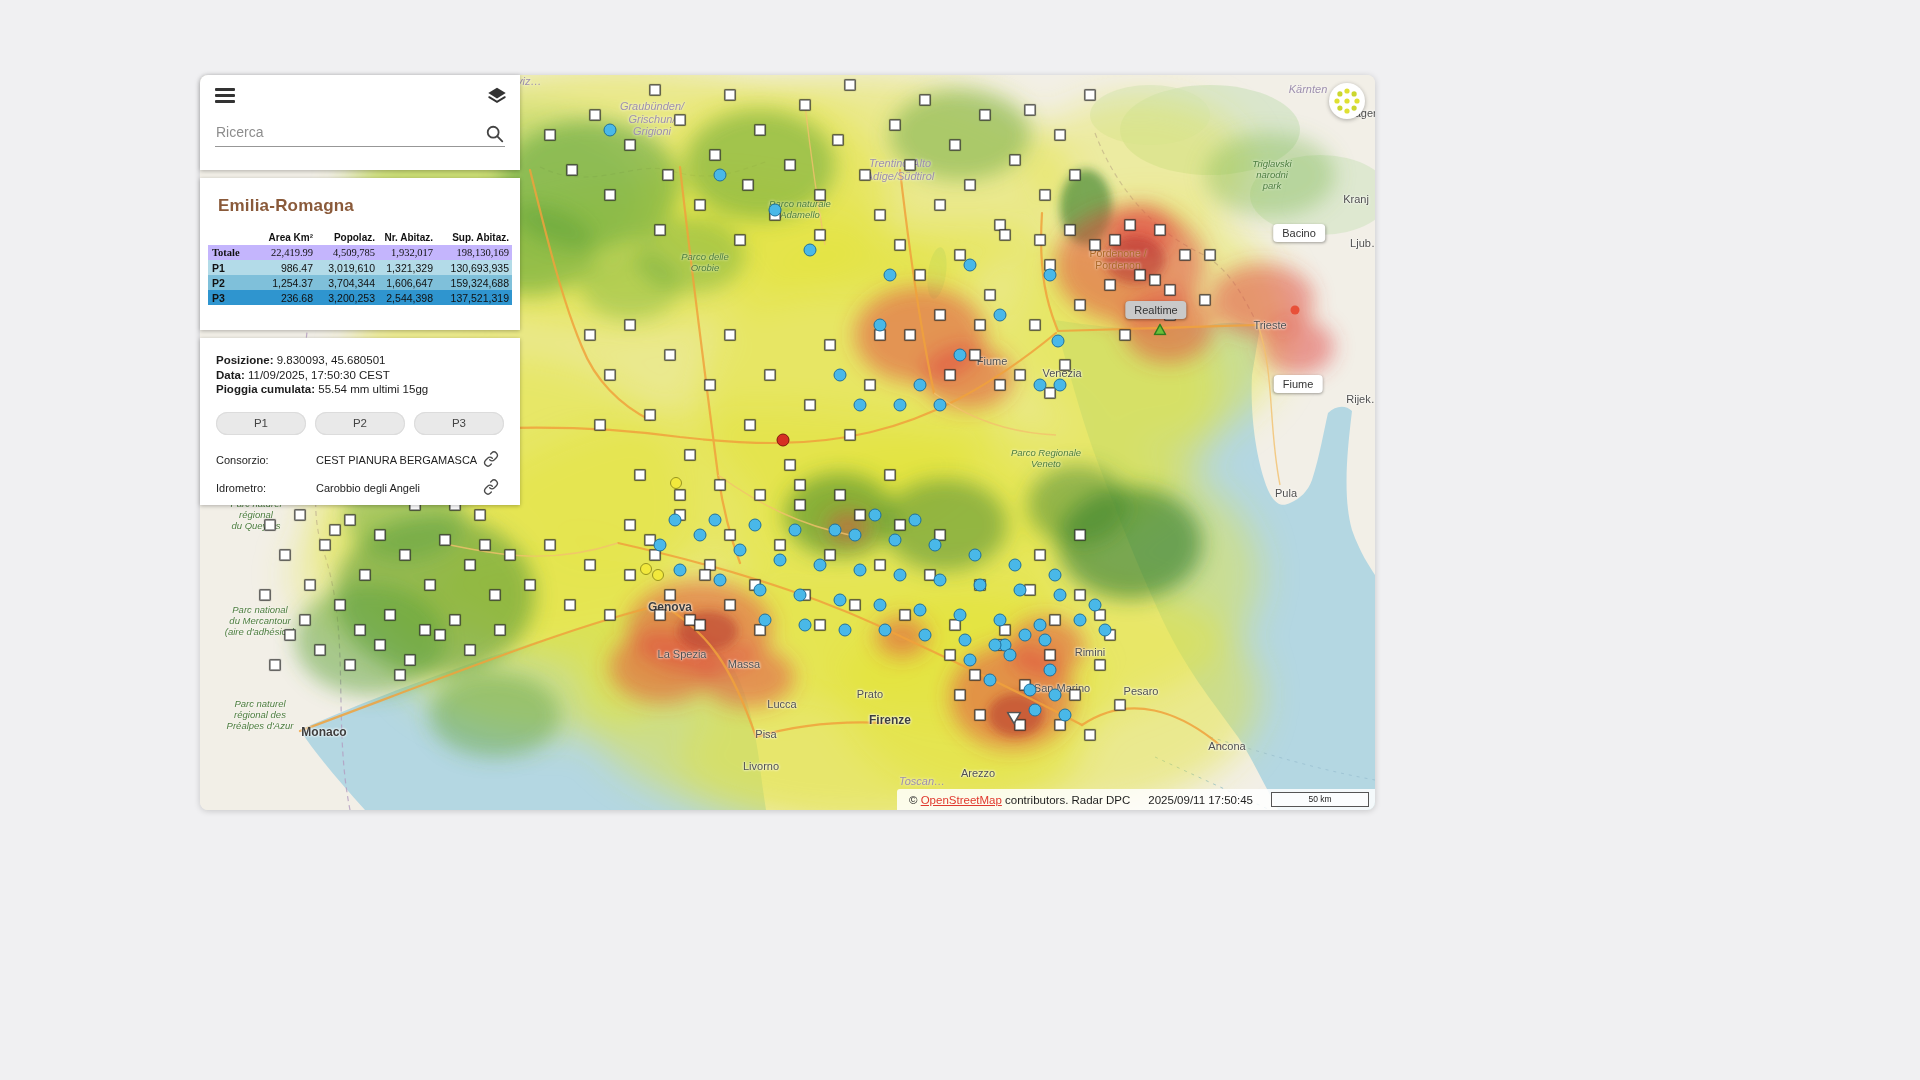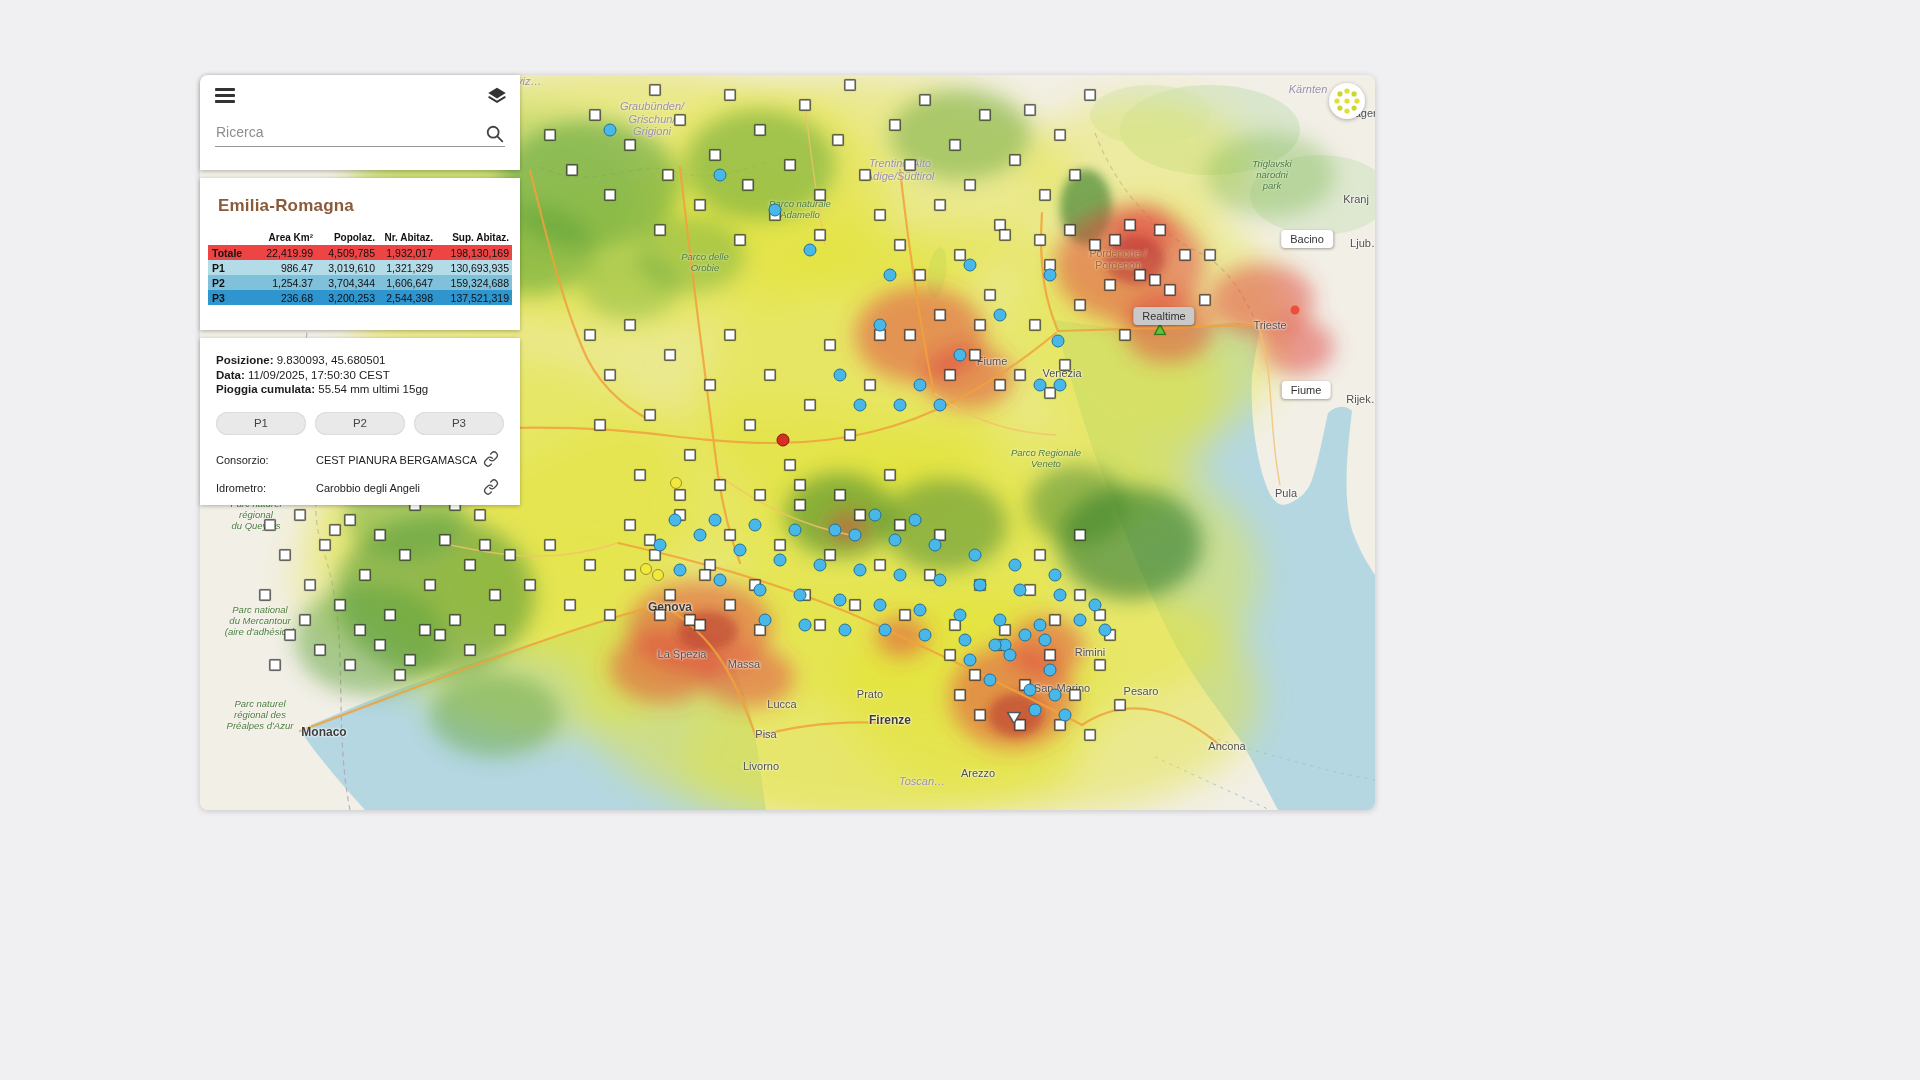--- a/index.html
+++ b/index.html
@@ -3,21 +3,21 @@
 <meta charset="utf-8">
 <style>
   html,body{margin:0;padding:0;}
   body{width:1920px;height:1080px;background:#f0f0f2;font-family:"Liberation Sans",sans-serif;position:relative;overflow:hidden;}
 
   
   #map-card{position:absolute;left:200px;top:75px;width:1175px;height:735px;border-radius:8px;overflow:hidden;background:#f2efe7;box-shadow:0 1px 6px rgba(0,0,0,.18);}
   #map-svg{position:absolute;left:0;top:0;z-index:1;}
   #label-layer{position:absolute;left:0;top:0;width:100%;height:100%;z-index:3;}
   #marker-layer{position:absolute;left:0;top:0;width:100%;height:100%;z-index:4;}
-  #chip-layer{position:absolute;left:12px;top:0;width:100%;height:100%;z-index:5;margin-top:6px;}
+  #chip-layer{position:absolute;left:4px;top:0;width:100%;height:100%;z-index:5;}
 
   .map-label{position:absolute;transform:translate(-50%,-50%);text-align:center;white-space:pre-line;pointer-events:none;line-height:1.15;}
   .l-city{font-size:11px;color:#4f4f4f;text-shadow:0 0 3px #fff,0 0 2px #fff;}
   .l-city-b{font-size:12px;color:#3d3d3d;font-weight:600;text-shadow:0 0 3px #fff,0 0 2px #fff;}
   .l-city-o{font-size:10.5px;color:#ad6a28;text-shadow:0 0 3px #fff;}
   .l-park{font-size:9.5px;font-style:italic;color:#4c7d3f;text-shadow:0 0 3px #fff;}
   .l-region{font-size:11px;font-style:italic;color:#9d8fae;text-shadow:0 0 3px #fff;}
 
   .mk{position:absolute;transform:translate(-50%,-50%);box-sizing:border-box;display:block;}
   .mk-sq{width:11px;height:11px;background:#fff;border:1.6px solid #464646;border-radius:1px;box-shadow:0 0 1px rgba(0,0,0,.5);}
@@ -528,20 +528,25 @@
       <circle cx="18" cy="28" r="2.6" fill="#dfe032"></circle>
         <circle cx="10.9" cy="25.1" r="2.6" fill="#cbd62f"></circle>
       <circle cx="8" cy="18" r="2.6" fill="#dfe032"></circle>
         <circle cx="10.9" cy="10.9" r="2.6" fill="#cbd62f"></circle>
       <circle cx="18" cy="8" r="2.6" fill="#dfe032"></circle>
         <circle cx="25.1" cy="10.9" r="2.6" fill="#cbd62f"></circle>
       <circle cx="18" cy="18" r="2.6" fill="#dfe032"></circle>
     </svg>
   </button>
 
+  <div id="attr-bar">
+    <span><span>© </span><a id="osm-link" style="color: rgb(224, 57, 46);">OpenStreetMap</a><span> contributors. Radar DPC</span></span>
+    <span>2025/09/11 17:50:45</span>
+    <span class="scalebar">50 km</span>
+  </div>
 </div>
 
 <div class="panel" id="panel-search">
   <button class="icon-btn" id="menu-btn">
     <span></span>
       <span></span>
       <span></span>
   </button>
   <button class="icon-btn" id="layers-btn">
     <svg viewBox="0 0 24 24" width="22" height="22">
@@ -564,21 +569,21 @@
   <h2>Emilia-Romagna</h2>
   <div class="rtable">
     <div class="rrow rhead" id="rt-head">
         <span class="lab"></span>
         <span class="c">Area Km²</span>
         <span class="c">Popolaz.</span>
         <span class="c">Nr. Abitaz.</span>
         <span class="c">Sup. Abitaz.</span>
       </div>
     <div id="rt-body">
-        <div class="rrow" style="background: #ef4444;">
+        <div class="rrow" style="background: #c4b5fd; font-family: Liberation Serif, serif;">
           <span class="lab">Totale</span>
           <span class="c">22,419.99</span>
           <span class="c">4,509,785</span>
           <span class="c">1,932,017</span>
           <span class="c">198,130,169</span>
         </div>
         <div class="rrow" style="background: rgb(179, 219, 232);">
           <span class="lab">P1</span>
           <span class="c">986.47</span>
           <span class="c">3,019,610</span>

